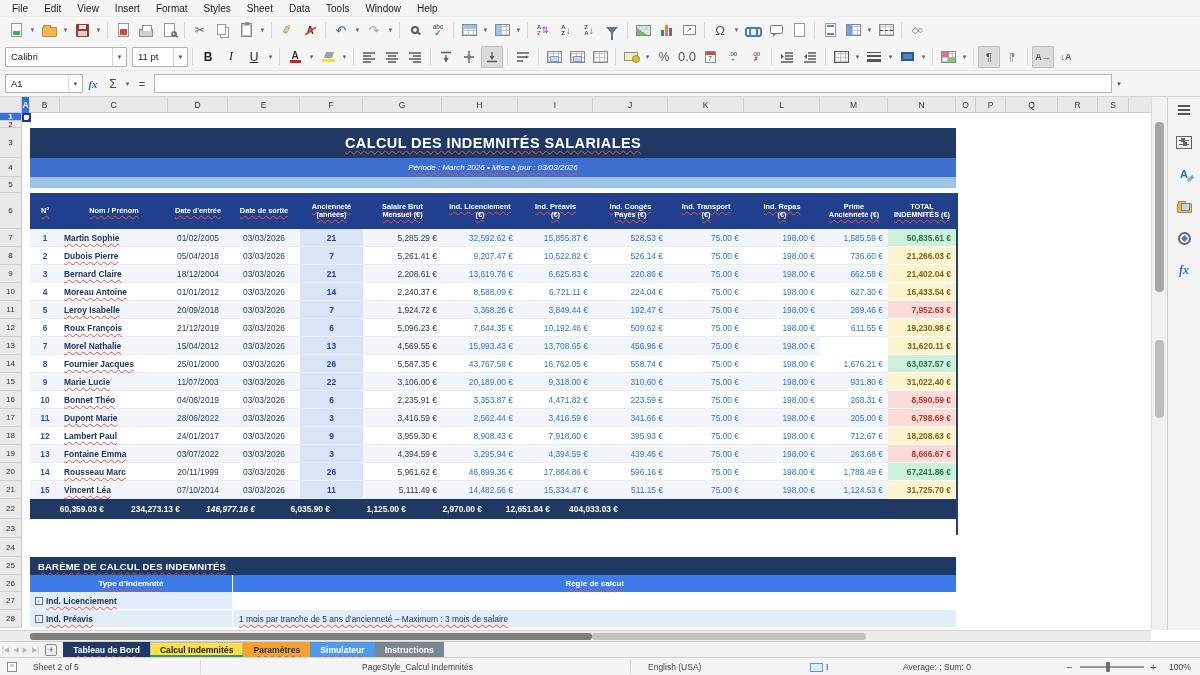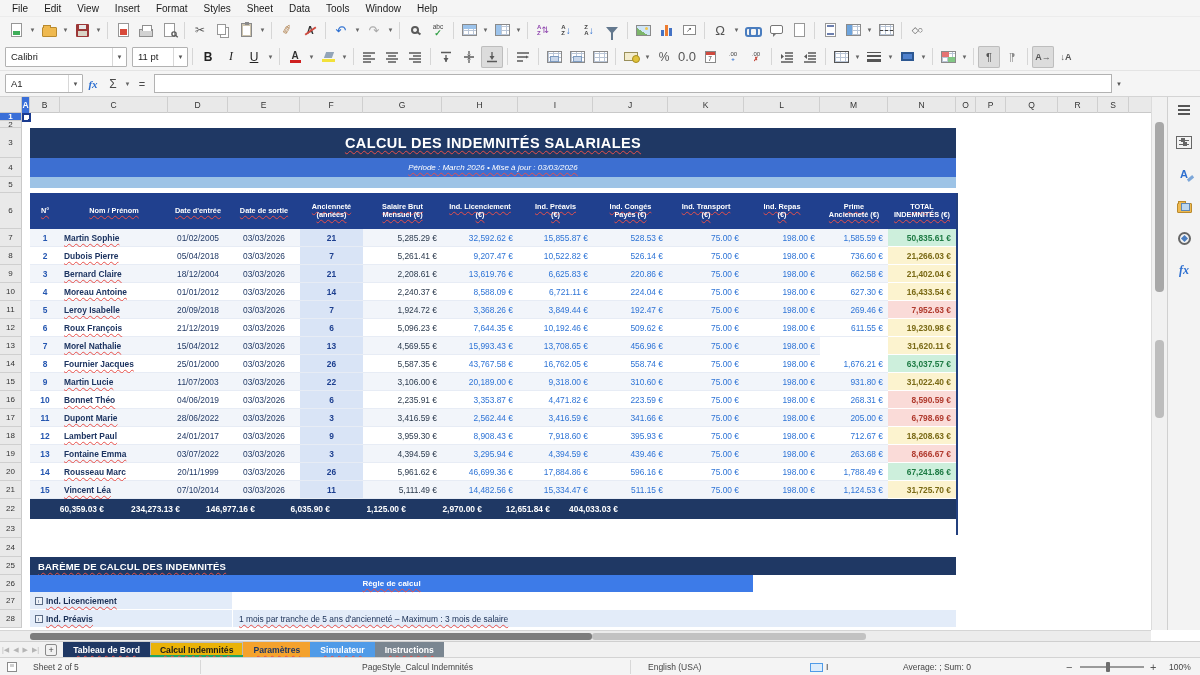--- a/index.html
+++ b/index.html
@@ -678,21 +678,21 @@
           <span class="dc rt mny" style="width: 76px;">43,767.58 €</span>
           <span class="dc rt mny" style="width: 75px;">16,762.05 €</span>
           <span class="dc rt mny" style="width: 75px;">558.74 €</span>
           <span class="dc rt mny" style="width: 76px;">75.00 €</span>
           <span class="dc rt mny" style="width: 76px;">198.00 €</span>
           <span class="dc rt mny" style="width: 68px;">1,676.21 €</span>
           <span class="dc rt tot lv-high" style="width: 68px;">63,037.57 €</span>
         </div>
         <div class="drow alt" style="top: 144px;">
           <span class="dc ctr num" style="width: 30px;">9</span>
-          <span class="dc lft nm sp" style="width: 108px;">Martin Lucie</span>
+          <span class="dc lft nm sp" style="width: 108px;">Marie Lucie</span>
           <span class="dc ctr" style="width: 60px;">11/07/2003</span>
           <span class="dc ctr" style="width: 72px;">03/03/2026</span>
           <span class="dc ctr yrs" style="width: 63px;">22</span>
           <span class="dc rt sal" style="width: 79px;">3,106.00 €</span>
           <span class="dc rt mny" style="width: 76px;">20,189.00 €</span>
           <span class="dc rt mny" style="width: 75px;">9,318.00 €</span>
           <span class="dc rt mny" style="width: 75px;">310.60 €</span>
           <span class="dc rt mny" style="width: 76px;">75.00 €</span>
           <span class="dc rt mny" style="width: 76px;">198.00 €</span>
           <span class="dc rt mny" style="width: 68px;">931.80 €</span>
@@ -787,32 +787,33 @@
           <span class="dc rt mny" style="width: 76px;">198.00 €</span>
           <span class="dc rt mny" style="width: 68px;">1,124.53 €</span>
           <span class="dc rt tot lv-mid" style="width: 68px;">31,725.70 €</span>
         </div>
       </div>
     <div id="edge-strip"></div>
 
     <div class="band" id="totals-row">
         <span class="tcell rt" style="width: 79px;">60,359.03 €</span>
         <span class="tcell rt" style="width: 76px;">234,273.13 €</span>
-        <span class="tcell rt" style="width: 75px;">146,977.16 €</span>
+        <span class="tcell rt" style="width: 75px; font-style: italic;">146,977.16 €</span>
         <span class="tcell rt" style="width: 75px;">6,035.90 €</span>
         <span class="tcell rt" style="width: 76px;">1,125.00 €</span>
         <span class="tcell rt" style="width: 76px;">2,970.00 €</span>
         <span class="tcell rt" style="width: 68px;">12,651.84 €</span>
         <span class="tcell rt" style="width: 68px;">404,033.03 €</span>
       </div>
 
     <div class="band" id="bareme-title">
         <span class="sp">BARÈME DE CALCUL DES INDEMNITÉS</span>
       </div>
     <div class="band" id="bareme-head">
+        <span class="bh sp" style="width: 202px;">Type d'Indemnité</span>
         <span class="bh sp" style="width: 723px;">Règle de calcul</span>
       </div>
     <div id="bareme-rows">
         <div class="brow" style="top: 479px;">
           <span class="bcell typ" style="width: 202px;">
             <span class="tofu"></span>
             <span class="sp">Ind. Licenciement</span>
           </span>
         </div>
         <div class="brow" style="top: 497px;">
@@ -863,21 +864,21 @@
   <div id="tabbar">
     <span class="navarr">|◀</span>
     <span class="navarr">◀</span>
     <span class="navarr">▶</span>
     <span class="navarr">▶|</span>
     <span class="addtab">+</span>
     <span id="tabs-container" style="display:flex">
         <span class="stab" style="background: rgb(31, 56, 100); color: rgb(255, 255, 255);">
           <span class="sp">Tableau de Bord</span>
         </span>
-        <span class="stab" style="background: #eab308; color: rgb(26, 26, 26); box-shadow: rgb(33, 163, 102) 0px -3px 0px inset, rgb(187, 187, 187) 0px 0px 0px 1px inset;">
+        <span class="stab" style="background: #fde047; color: rgb(26, 26, 26); box-shadow: rgb(33, 163, 102) 0px -3px 0px inset, rgb(187, 187, 187) 0px 0px 0px 1px inset;">
           <span class="sp">Calcul Indemnités</span>
         </span>
         <span class="stab" style="background: rgb(244, 162, 45); color: rgb(31, 56, 100);">
           <span class="sp">Paramètres</span>
         </span>
         <span class="stab" style="background: rgb(79, 155, 232); color: rgb(255, 255, 255);">
           <span class="sp">Simulateur</span>
         </span>
         <span class="stab" style="background: rgb(122, 134, 145); color: rgb(255, 255, 255);">
           <span class="sp">Instructions</span>

